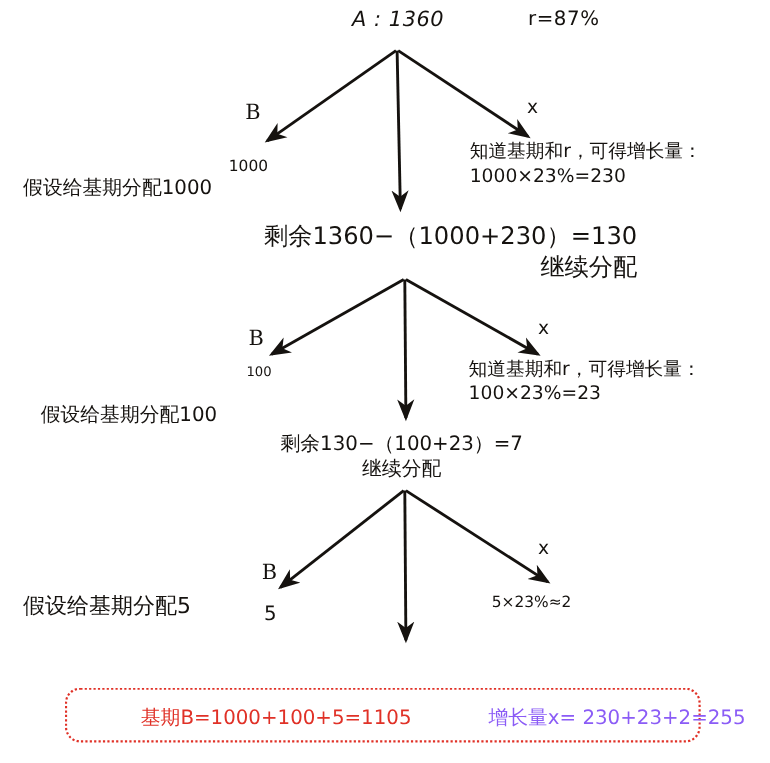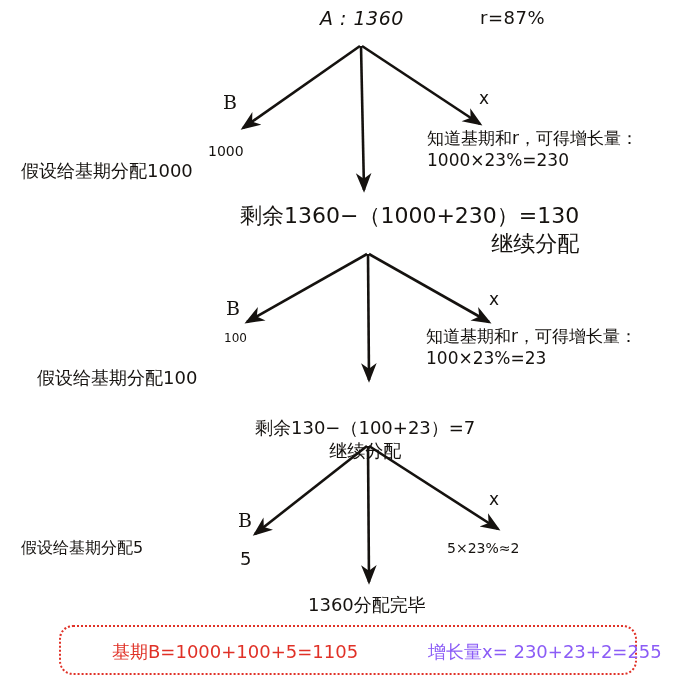--- a/index.html
+++ b/index.html
@@ -43,27 +43,27 @@
   .t-assume1   { left: 21px;  top: 131px; font-size: 18px; margin-top: 28px; }
 
   .t-rem1      { left: 240px; top: 202px; font-size: 22px; text-align: right; }
 
   .t-b2        { left: 226px; top: 296px; }
   .t-x2        { left: 489px; top: 289px; }
   .t-val2      { left: 224px; top: 331px; font-size: 12px; }
   .t-note2     { left: 426px; top: 326px; font-size: 17px; }
   .t-assume2   { left: 37px;  top: 330px; font-size: 18px; margin-top: 36px; }
 
-  .t-rem2      { left: 255px; top: 392px; font-size: 18px; text-align: center; margin-top: 24px; }
+  .t-rem2      { left: 255px; top: 392px; font-size: 18px; text-align: center; }
 
   .t-b3        { left: 238px; top: 508px; }
   .t-x3        { left: 489px; top: 489px; }
   .t-val3      { left: 240px; top: 547px; font-size: 18px; }
   .t-note3     { left: 447px; top: 540px; font-size: 14px; }
-  .t-assume3   { left: 21px;  top: 538px; font-size: 16px; }
+  .t-assume3   { left: 21px;  top: 538px; font-size: 20px; }
 
   .t-done      { left: 308px; top: 593px; font-size: 18px; }
 
   .line2 { display: block; }
 
   .result-box {
     position: absolute;
     left: 59px;
     top: 625px;
     width: 578px;
@@ -71,20 +71,21 @@
     border: 2.5px dotted #e03127;
     border-radius: 14px;
     box-sizing: border-box;
   }
   .result-text {
     position: absolute;
     color: #e03127;
     font-size: 18px;
     white-space: nowrap;
     top: 640px;
+    margin-left: 16px;
   }
   .res-left  { left: 112px; }
   .res-right { left: 428px; }
 </style>
 </head>
 <body>
 
 <div id="canvas">
 
   <svg class="arrows" viewBox="0 0 700 694">
@@ -140,19 +141,18 @@
   <div class="txt t-rem2">
     <span class="line2">剩余130−（100+23）=7</span>
     <span class="line2">继续分配</span>
   </div>
 
   <div class="txt lbl-b t-b3">B</div>
   <div class="txt lbl-x t-x3">x</div>
   <div class="txt t-val3">5</div>
   <div class="txt t-note3">5×23%≈2</div>
   <div class="txt t-assume3">假设给基期分配5</div>
-  <div class="txt t-done">1360分配完毕</div>
 
   <div class="result-box" style="border-color: rgb(224, 49, 39);"></div>
   <div class="result-text res-left" style="color: rgb(224, 49, 39);">基期B=1000+100+5=1105</div>
   <div class="result-text res-right" style="color: #8b5cf6;">增长量x= 230+23+2=255</div>
 
 </div>
 
 </body></html>

